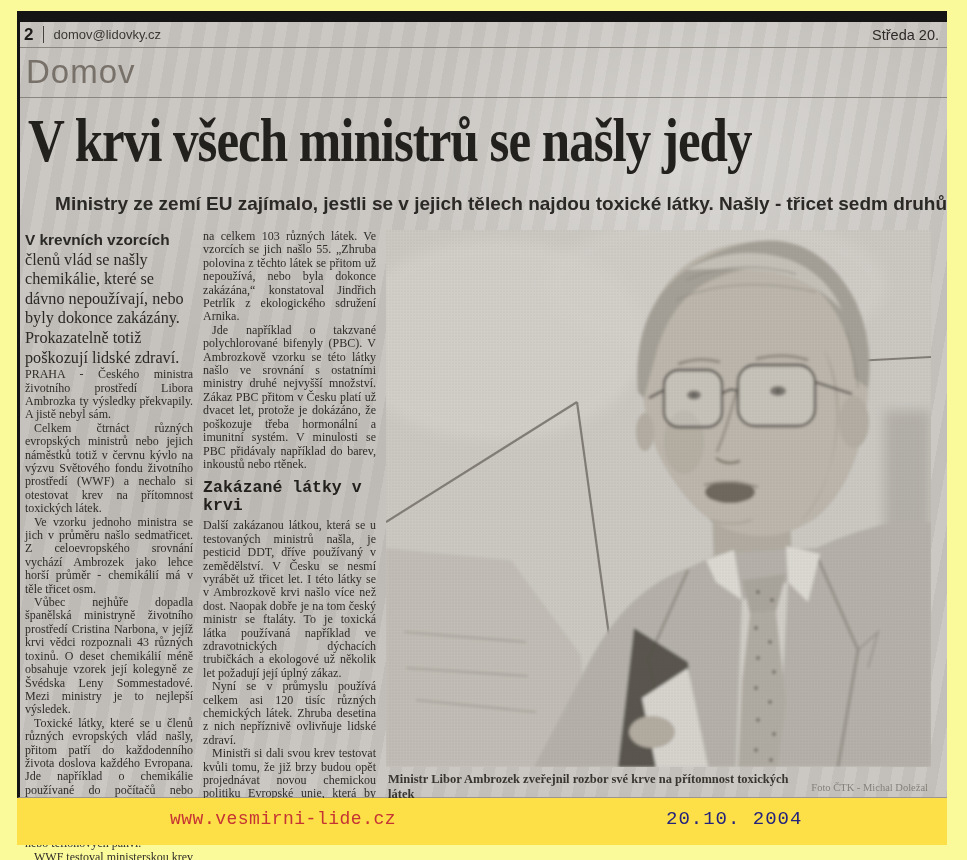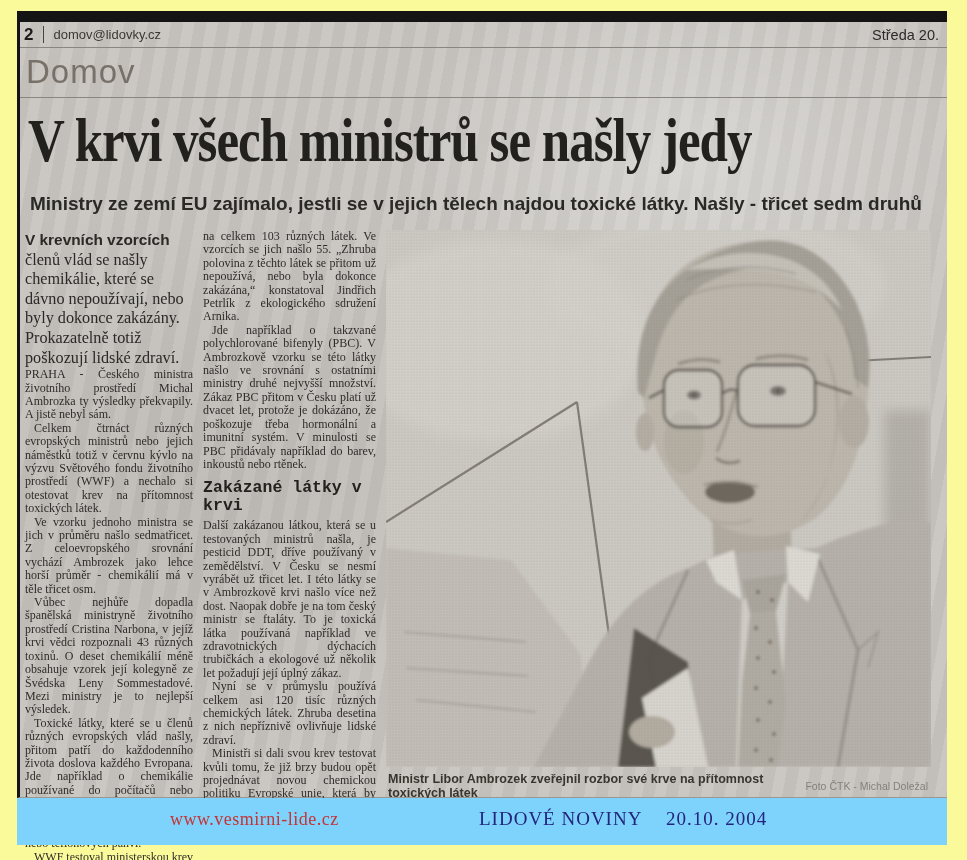--- a/index.html
+++ b/index.html
@@ -53,21 +53,21 @@
     display:inline-block;
     font-family:"Liberation Serif", serif;
     font-weight:bold;font-size:51px;line-height:56px;
     letter-spacing:-1px;color:#23211e;
     transform:scaleY(1.22);transform-origin:left top;
     white-space:nowrap;
   }
   .subhead{
     font-family:"Liberation Sans", sans-serif;
     font-weight:bold;font-size:19px;line-height:22px;
-    color:#2b2926;padding:8px 0 4px 10px;
+    color:#2b2926;padding:8px 0 4px 10px;text-align:right;
   }
   
   .body-grid{
     position:relative;display:flex;gap:10px;
     padding:11px 16px 0 5px;
   }
   .col{width:176px;font-size:12px;line-height:13.4px;text-align:justify;}
   .col2{width:181px;}
   .lede{
     font-size:16.2px;line-height:19.6px;text-align:left;
@@ -85,29 +85,29 @@
     font-family:"Liberation Sans", sans-serif;
     font-weight:bold;font-size:13.5px;
     text-align:right;margin-top:4px;color:#23211e;
   }
   
   .photo-block{width:545px;}
   .photo-frame{width:545px;height:537px;overflow:hidden;}
   .caption-row{
     display:flex;align-items:center;justify-content:center;
     padding:5px 3px 0 2px;
-    font-family:Liberation Sans, sans-serif;
+    font-family:Liberation Serif, serif;
   }
   .caption{font-weight:bold;font-size:12.5px;color:#38352f;}
   .credit{font-size:10.5px;color:#84817b;white-space:nowrap;}
   
   .bottom-strip{
     position:absolute;left:0;top:787px;width:930px;height:47px;
-    background:#7dd3fc;
-    font-family:Liberation Serif, serif;
+    background:#fde047;
+    font-family:Liberation Mono, monospace;
   }
   .site-url{
     position:absolute;left:153px;top:11px;
     font-size:18px;letter-spacing:0.5px;color:#c53434;
     text-decoration:none;cursor:pointer;
   }
   .source-name{
     position:absolute;left:462px;top:10px;
     font-size:19px;letter-spacing:1px;color:#24247c;
   }
@@ -138,21 +138,21 @@
     <div class="headline-row">
       <span class="headline">V krvi všech ministrů se našly jedy</span>
     </div>
 
     <div class="subhead">Ministry ze zemí EU zajímalo, jestli se v jejich tělech najdou toxické látky. Našly - třicet sedm druhů</div>
 
     <div class="body-grid">
 
       <div class="col">
         <p class="lede"><b>V krevních vzorcích</b><span> členů vlád se našly chemikálie, které se dávno nepoužívají, nebo byly dokonce zakázány. Prokazatelně totiž poškozují lidské zdraví.</span></p>
-        <p>PRAHA - Českého ministra životního prostředí Michal Ambrozka ty výsledky překvapily. A jistě nebyl sám.</p>
+        <p>PRAHA - Českého ministra životního prostředí Libora Ambrozka ty výsledky překvapily. A jistě nebyl sám.</p>
         <p class="ind">Celkem čtrnáct různých evropských ministrů nebo jejich náměstků totiž v červnu kývlo na výzvu Světového fondu životního prostředí (WWF) a nechalo si otestovat krev na přítomnost toxických látek.</p>
         <p class="ind">Ve vzorku jednoho ministra se jich v průměru našlo sedmatřicet. Z celoevropského srovnání vychází Ambrozek jako lehce horší průměr - chemikálií má v těle třicet osm.</p>
         <p class="ind">Vůbec nejhůře dopadla španělská ministryně životního prostředí Cristina Narbona, v jejíž krvi vědci rozpoznali 43 různých toxinů. O deset chemikálií méně obsahuje vzorek její kolegyně ze Švédska Leny Sommestadové. Mezi ministry je to nejlepší výsledek.</p>
         <p class="ind">Toxické látky, které se u členů různých evropských vlád našly, přitom patří do každodenního života doslova každého Evropana. Jde například o chemikálie používané do počítačů nebo nábytku jako zpomalovače hoření. Další toxiny se přidávají do potravinových balicích papírů nebo teflonových pánví.</p>
         <p class="ind">WWF testoval ministerskou krev</p>
       </div>
 
       <div class="col col2">
         <p>na celkem 103 různých látek. Ve vzorcích se jich našlo 55. „Zhruba polovina z těchto látek se přitom už nepoužívá, nebo byla dokonce zakázána,“ konstatoval Jindřich Petrlík z ekologického sdružení Arnika.</p>
         <p class="ind">Jde například o takzvané polychlorované bifenyly (PBC). V Ambrozkově vzorku se této látky našlo ve srovnání s ostatními ministry druhé nejvyšší množství. Zákaz PBC přitom v Česku platí už dvacet let, protože je dokázáno, že poškozuje třeba hormonální a imunitní systém. V minulosti se PBC přidávaly například do barev, inkoustů nebo rtěnek.</p>
@@ -289,17 +289,16 @@
           <span class="caption">Ministr  Libor Ambrozek zveřejnil rozbor své krve na přítomnost toxických látek</span>
           <span class="credit">Foto ČTK - Michal Doležal</span>
         </div>
       </div>
 
     </div>
   </div>
 
   <div class="bottom-strip">
     <a class="site-url">www.vesmirni-lide.cz</a>
-    <span class="source-name">LIDOVÉ NOVINY</span>
     <span class="source-date">20.10.  2004</span>
   </div>
 
 </div>
 
 </body></html>

